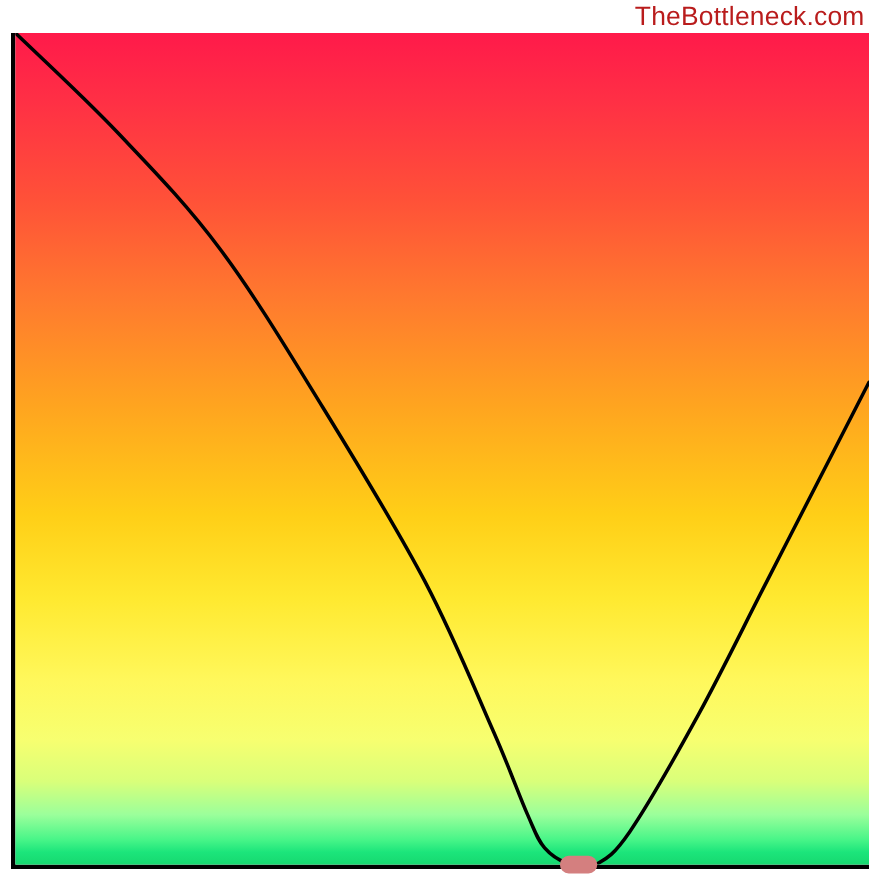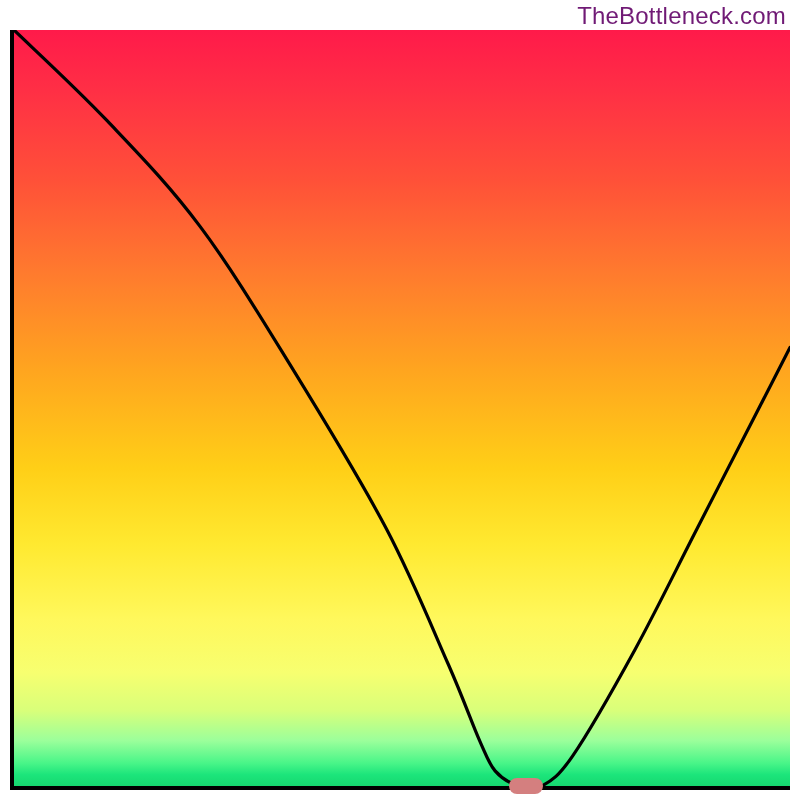--- a/index.html
+++ b/index.html
@@ -13,21 +13,21 @@
   .container {
     position: relative;
     width: 800px;
     height: 800px;
   }
   .watermark {
     position: absolute;
     top: 2px;
     right: 14px;
     font-size: 24px;
-    color: #701a75;
+    color: #b91c1c;
     font-weight: 400;
     letter-spacing: 0.2px;
     text-align: right;
   }
   .plot-frame {
     position: absolute;
     left: 10px;
     top: 30px;
     width: 780px;
     height: 760px;

